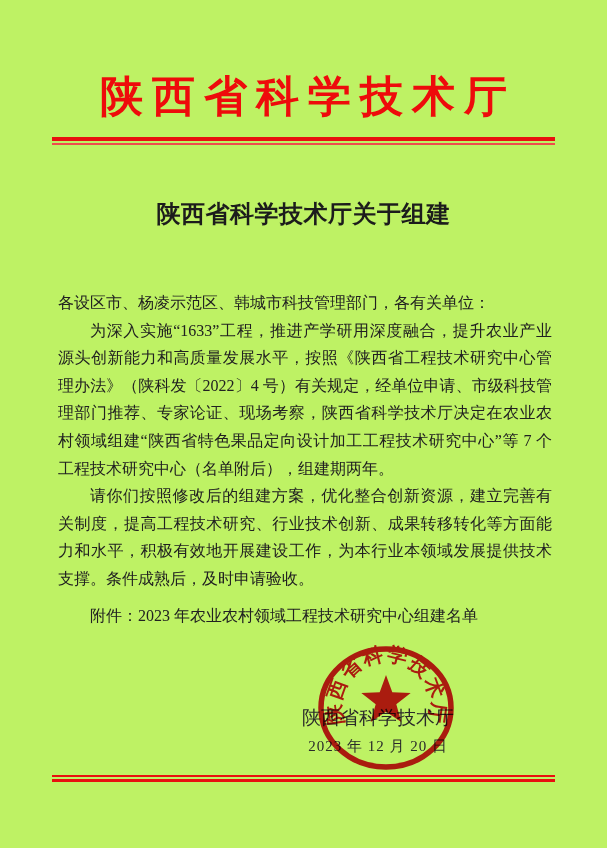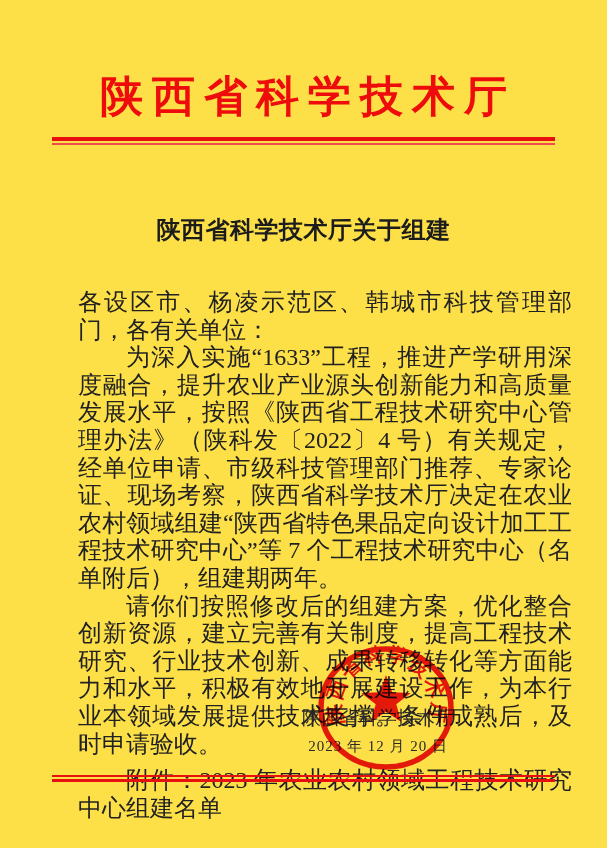--- a/index.html
+++ b/index.html
@@ -1,20 +1,20 @@
 <!DOCTYPE html>
 <html><head>
 <meta charset="utf-8">
 <style>
   html, body { margin: 0; padding: 0; background: #ffffff; }
   .page {
     position: relative;
     width: 607px;
     height: 848px;
-    background: #fde047;
+    background: #bef264;
     overflow: hidden;
     font-family: "Liberation Serif", "DejaVu Serif", serif;
     color: #262626;
   }
 
   
   .masthead {
     position: absolute;
     top: 68px; left: 0; right: 0;
     text-align: center;
@@ -39,36 +39,36 @@
     font-size: 17px;
     color: #3d3d3d;
     letter-spacing: 1px;
     white-space: nowrap;
   }
 
   
   .notice-title {
     position: absolute;
     top: 199px; left: 0; right: 0;
-    margin: 16px;
+    margin: 0;
     text-align: center;
     font-size: 24px;
     line-height: 31px;
     font-weight: 700;
     color: #1c1c1c;
     letter-spacing: 0.5px;
   }
   .notice-title span { display: block; }
 
   
   .body-text {
     position: absolute;
-    top: 289px; left: 78px;
+    top: 289px; left: 58px;
     width: 494px;
-    font-size: 24px;
+    font-size: 16px;
     line-height: 27.6px;
     text-align: justify;
     text-justify: inter-character;
     color: #212121;
   }
   .body-text p { margin: 0; text-indent: 2em; }
   .body-text .salutation { text-indent: 0; }
   .attachment-note {
     margin-top: 9px !important;
     text-indent: 2em;

